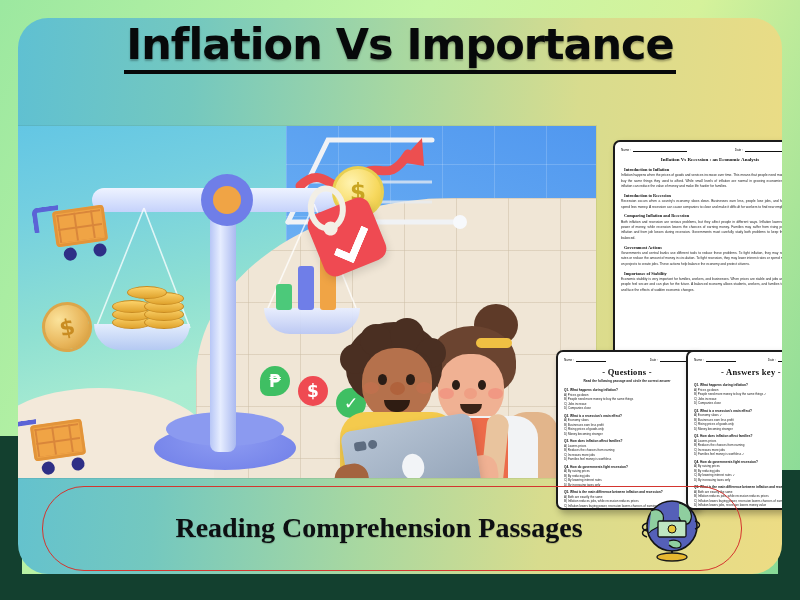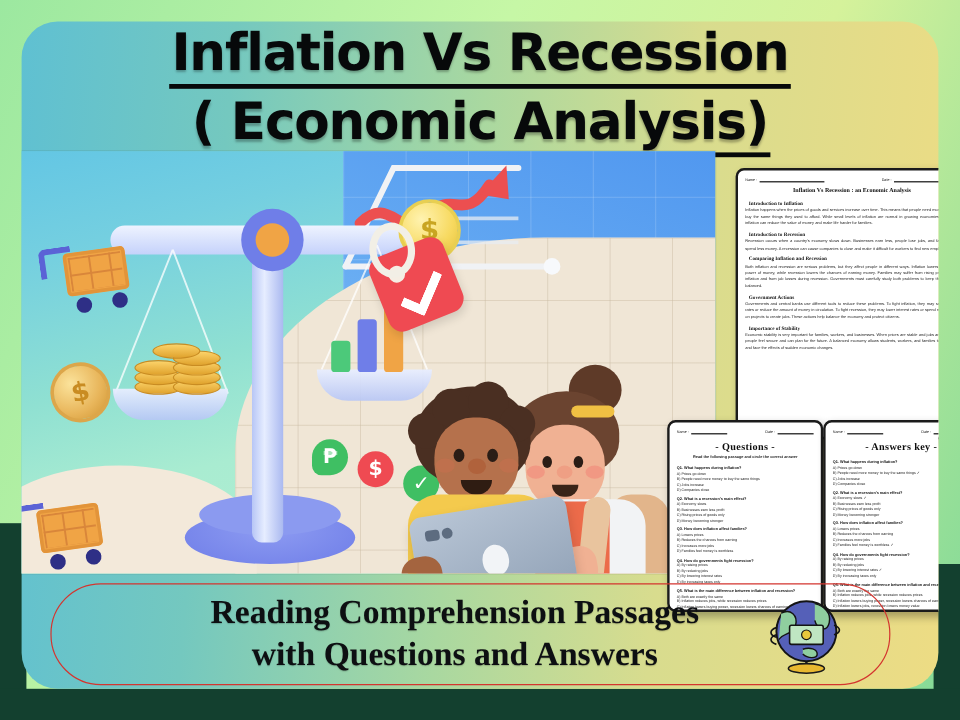--- a/index.html
+++ b/index.html
@@ -217,21 +217,21 @@
   #hand-right{left:444px;top:330px;width:40px;height:34px;background:#f0b193;transform:rotate(-10deg);}
 
   
   .page{
     position:absolute;background:#ffffff;
     border:2px solid #1b1b1b;border-radius:7px;
     box-shadow:3px 4px 7px rgba(0,0,0,.3);
     overflow:hidden;
   }
   #page-passage{left:595px;top:122px;width:190px;height:222px;}
-  #page-questions{left:538px;top:332px;width:126px;height:156px;}
+  #page-questions{left:538px;top:332px;width:126px;height:156px;padding-left:12px;}
   #page-answers{left:668px;top:332px;width:126px;height:156px;}
 
   .pg-inner{position:absolute;inset:6px;}
   .pg-meta{display:flex;justify-content:space-between;font-size:3.1px;color:#111;margin-bottom:5px;}
   .pg-meta span{display:inline-block;}
   .meta-rule{display:inline-block;border-bottom:.7px solid #111;width:54px;margin-left:2px;vertical-align:bottom;}
   .pg-title{
     text-align:center;font-weight:bold;font-size:5px;color:#0d0d0d;
     margin:3px 0 5px 0;font-family:"Liberation Serif",serif;
   }
@@ -267,22 +267,21 @@
 <body>
 
 <div id="frame-outer">
   <div id="frame-left-bar"></div>
   <div id="frame-right-bar"></div>
   <div id="frame-bottom-bar"></div>
 
   <div id="poster">
 
     <div id="title-block">
-      <div class="title-line" id="title-line-1">Inflation Vs Recession</div><br>
-      <div class="title-line" id="title-line-2">( Economic Analysis)</div>
+      <div class="title-line" id="title-line-1">Inflation Vs Importance</div><br>
     </div>
 
     <div id="illustration">
       <div id="ill-sky">
         <div id="ill-sky-grid"></div>
       </div>
       <div id="ill-floor">
         <div id="ill-floor-grid"></div>
       </div>
       <div id="ill-floor-left"></div>
@@ -510,21 +509,20 @@
               <div class="q-o">C) Inflation lowers buying power, recession lowers chances of earning ✓</div>
               <div class="q-o">D) Inflation lowers jobs, recession lowers money value</div>
             </div>
           </div>
       </div>
     </div>
 
     <div id="banner">
       <div id="banner-text">
         <div>Reading Comprehension Passages</div>
-        <div>with Questions and Answers</div>
       </div>
       <svg id="globe" viewBox="0 0 66 68">
         <ellipse cx="33" cy="62" rx="15" ry="4" fill="#e8b830" stroke="#1a1a1a" stroke-width="1.3"></ellipse>
         <path d="M33 44 L33 58" stroke="#1a1a1a" stroke-width="2"></path>
         <circle cx="33" cy="31" r="25" fill="#5560b8" stroke="#141414" stroke-width="1.6"></circle>
         <path d="M12 16 C20 12 26 18 24 26 C22 34 14 32 10 38" fill="#8fce9f" stroke="#141414" stroke-width="1.2"></path>
         <path d="M40 8 C48 10 54 16 52 24 C50 32 42 30 40 22" fill="#8fce9f" stroke="#141414" stroke-width="1.2"></path>
         <path d="M30 46 C36 44 42 46 42 50 C42 54 34 54 30 50" fill="#8fce9f" stroke="#141414" stroke-width="1.2"></path>
         <path d="M8 28 C2 30 2 34 8 36" stroke="#141414" stroke-width="1.4" fill="none"></path>
         <path d="M8 34 C2 36 2 40 8 42" stroke="#141414" stroke-width="1.4" fill="none"></path>

